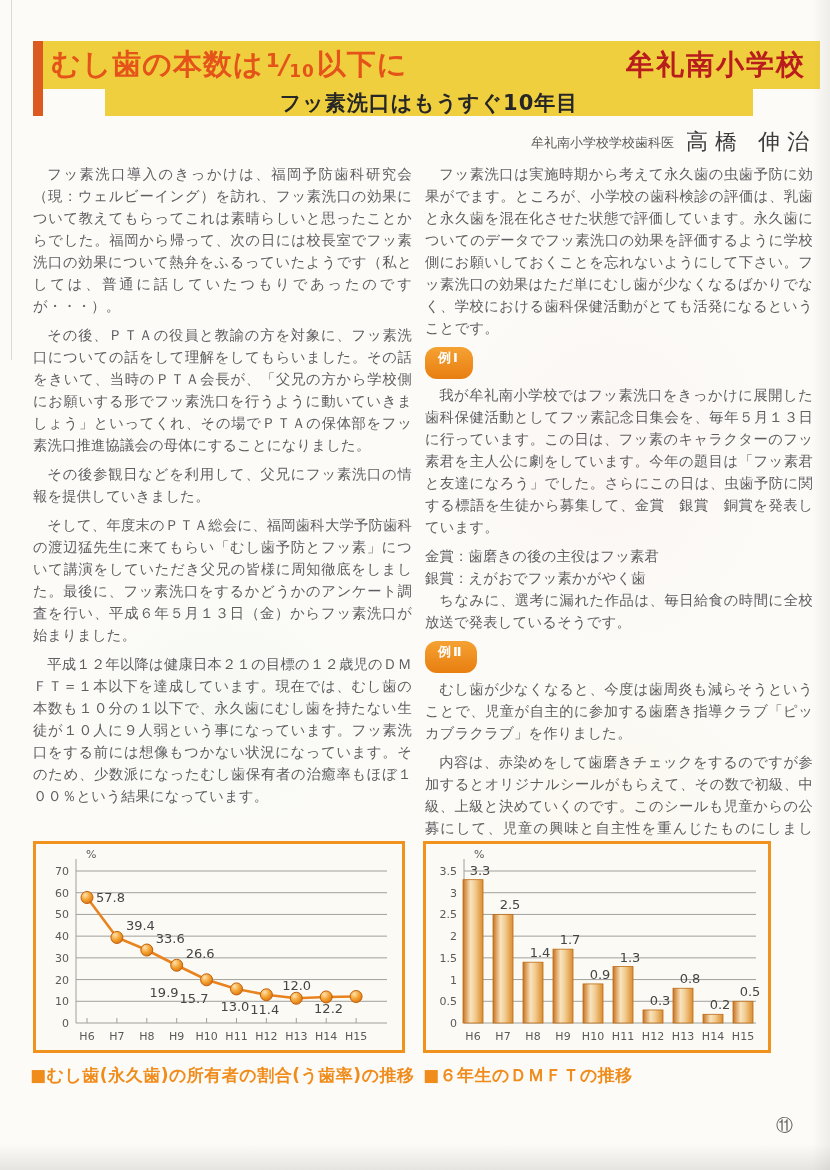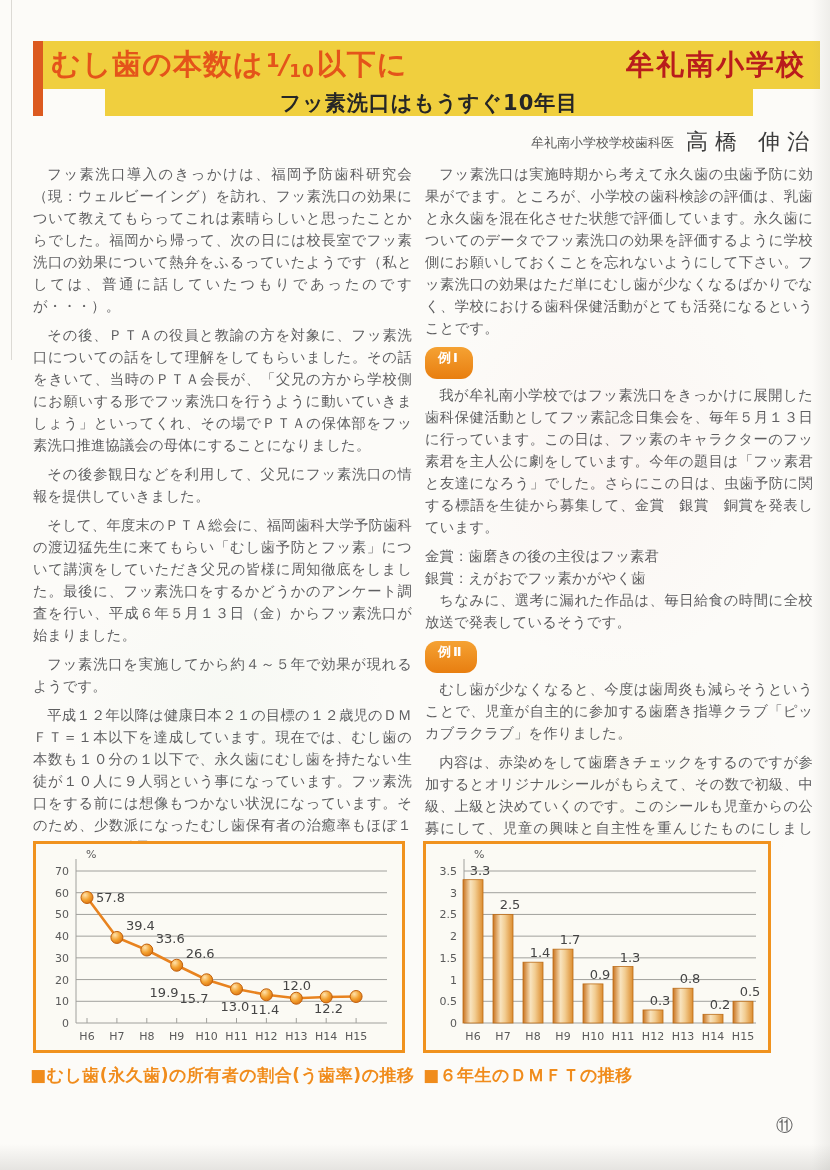--- a/index.html
+++ b/index.html
@@ -83,21 +83,20 @@
   </div>
   <div class="author-line">
     <span class="author-role">牟礼南小学校学校歯科医</span><span class="author-name">高橋 伸治</span>
   </div>
 
   <div class="col col-left">
     <p>フッ素洗口導入のきっかけは、福岡予防歯科研究会（現：ウェルビーイング）を訪れ、フッ素洗口の効果について教えてもらってこれは素晴らしいと思ったことからでした。福岡から帰って、次の日には校長室でフッ素洗口の効果について熱弁をふるっていたようです（私としては、普通に話していたつもりであったのですが・・・）。</p>
     <p>その後、ＰＴＡの役員と教諭の方を対象に、フッ素洗口についての話をして理解をしてもらいました。その話をきいて、当時のＰＴＡ会長が、「父兄の方から学校側にお願いする形でフッ素洗口を行うように動いていきましょう」といってくれ、その場でＰＴＡの保体部をフッ素洗口推進協議会の母体にすることになりました。</p>
     <p>その後参観日などを利用して、父兄にフッ素洗口の情報を提供していきました。</p>
     <p>そして、年度末のＰＴＡ総会に、福岡歯科大学予防歯科の渡辺猛先生に来てもらい「むし歯予防とフッ素」について講演をしていただき父兄の皆様に周知徹底をしました。最後に、フッ素洗口をするかどうかのアンケート調査を行い、平成６年５月１３日（金）からフッ素洗口が始まりました。</p>
-    <p>フッ素洗口を実施してから約４～５年で効果が現れるようです。</p>
     <p>平成１２年以降は健康日本２１の目標の１２歳児のＤＭＦＴ＝１本以下を達成しています。現在では、むし歯の本数も１０分の１以下で、永久歯にむし歯を持たない生徒が１０人に９人弱という事になっています。フッ素洗口をする前には想像もつかない状況になっています。そのため、少数派になったむし歯保有者の治癒率もほぼ１００％という結果になっています。</p>
   </div>
 
   <div class="col col-right">
     <p>フッ素洗口は実施時期から考えて永久歯の虫歯予防に効果がでます。ところが、小学校の歯科検診の評価は、乳歯と永久歯を混在化させた状態で評価しています。永久歯についてのデータでフッ素洗口の効果を評価するように学校側にお願いしておくことを忘れないようにして下さい。フッ素洗口の効果はただ単にむし歯が少なくなるばかりでなく、学校における歯科保健活動がとても活発になるということです。</p>
     <div><span class="badge">例Ⅰ</span></div>
     <p>我が牟礼南小学校ではフッ素洗口をきっかけに展開した歯科保健活動としてフッ素記念日集会を、毎年５月１３日に行っています。この日は、フッ素のキャラクターのフッ素君を主人公に劇をしています。今年の題目は「フッ素君と友達になろう」でした。さらにこの日は、虫歯予防に関する標語を生徒から募集して、金賞　銀賞　銅賞を発表しています。</p>
     <p class="noindent">金賞：歯磨きの後の主役はフッ素君</p>
     <p class="noindent">銀賞：えがおでフッ素かがやく歯</p>
     <p>ちなみに、選考に漏れた作品は、毎日給食の時間に全校放送で発表しているそうです。</p>

